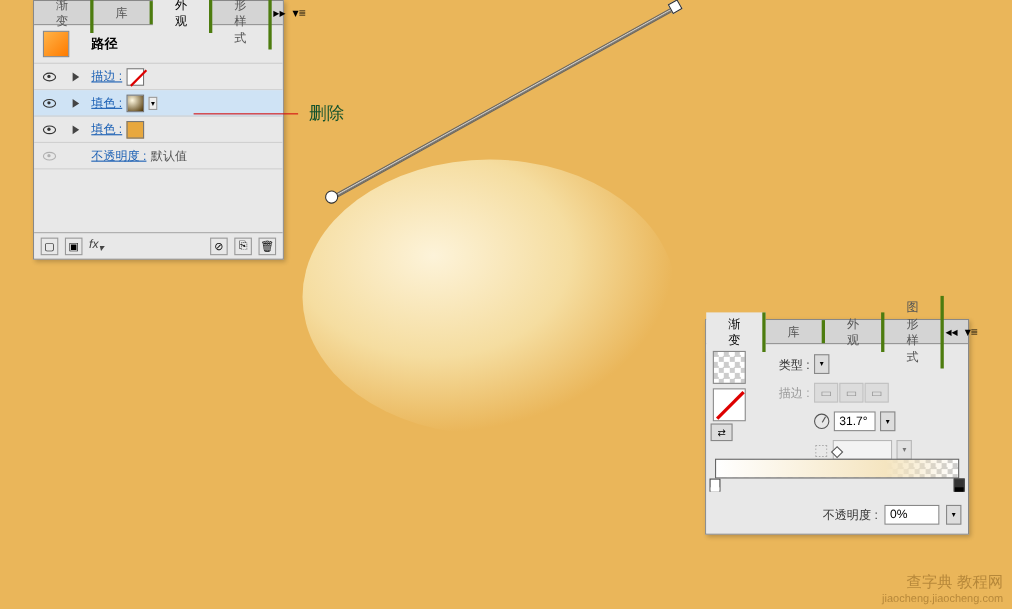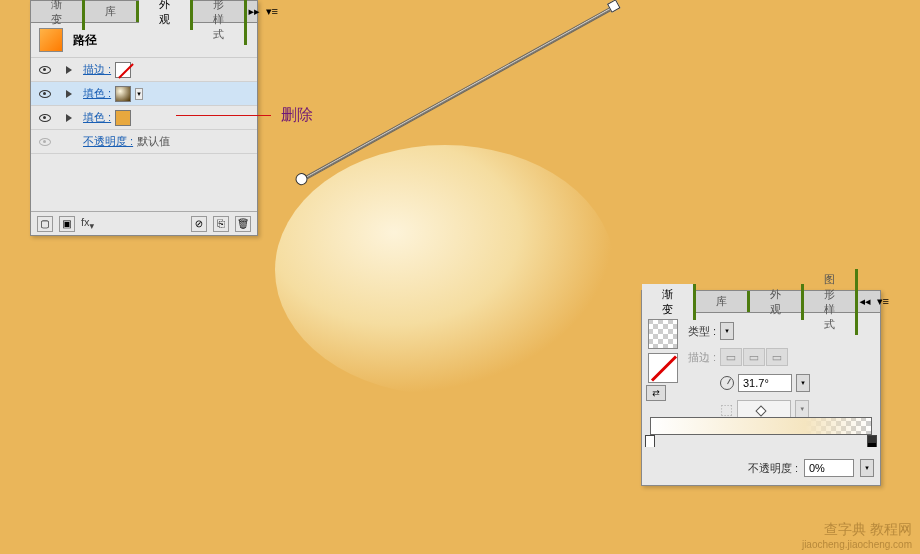--- a/index.html
+++ b/index.html
@@ -7,21 +7,21 @@
 
 .panel { position: absolute; background: #d4d4d4; border: 1px solid #888; box-shadow: 2px 2px 4px rgba(0,0,0,0.2); font-size: 11px; }
 .panel-tabs { display: flex; align-items: center; background: #d4d4d4; border-bottom: 1px solid #888; height: 22px; }
 .tab { padding: 3px 20px; cursor: pointer; color: #555; border-right: 3px solid #4d7c0f; }
 .tab.active { background: #e8e8e8; color: #000; }
 .tab-controls { margin-left: auto; display: flex; gap: 4px; padding-right: 4px; }
 .tab-ctrl { width: 14px; height: 14px; display: flex; align-items: center; justify-content: center; cursor: pointer; }
 
 .appearance-panel { top: 0; left: 30px; width: 228px; }
 .appearance-body { background: #e8e8e8; min-height: 212px; display: flex; flex-direction: column; }
-.ap-header { display: flex; align-items: center; padding: 5px 8px; border-bottom: 1px solid #ccc; gap: 10px; }
+.ap-header { display: flex; align-items: center; padding: 5px 8px; border-bottom: 1px solid #ccc; gap: 20px; }
 .ap-swatch { width: 24px; height: 24px; border: 1px solid #888; background: linear-gradient(135deg, #ffb347, #ff7b00); }
 .ap-title { font-weight: bold; font-size: 12px; }
 
 .ap-row { display: flex; align-items: center; height: 24px; padding: 0 4px; border-bottom: 1px solid #d0d0d0; gap: 4px; }
 .ap-row.selected { background: #cfe3f5; }
 .vis-col, .toggle-col { width: 20px; display: flex; justify-content: center; align-items: center; }
 .eye { width: 12px; height: 8px; border: 1px solid #333; border-radius: 50%; position: relative; }
 .eye::after { content: ''; position: absolute; width: 3px; height: 3px; background: #333; border-radius: 50%; top: 1px; left: 3px; }
 .eye.dim { opacity: 0.3; }
 .tri { width: 0; height: 0; border-top: 4px solid transparent; border-bottom: 4px solid transparent; border-left: 6px solid #444; }
@@ -31,25 +31,25 @@
 .sw-none { background: #fff; position: relative; }
 .sw-none::after { content: ''; position: absolute; left: 0; top: 7px; width: 20px; height: 2px; background: #d00; transform: rotate(-45deg); transform-origin: center; }
 .sw-grad { background: radial-gradient(circle at 30% 30%, #fff8e0, #4a3000); }
 .sw-gold { background: #e8a83e; }
 .dd-arrow { width: 8px; height: 12px; border: 1px solid #999; background: #eee; display: inline-flex; align-items: center; justify-content: center; font-size: 7px; }
 
 .ap-footer { margin-top: auto; display: flex; align-items: center; height: 24px; padding: 0 6px; border-top: 1px solid #aaa; gap: 6px; }
 .ft-btn { width: 16px; height: 16px; border: 1px solid #999; display: flex; align-items: center; justify-content: center; font-size: 10px; cursor: pointer; }
 .ft-spacer { flex: 1; }
 
-.annotation { position: absolute; top: 105px; left: 281px; color: #701a75; font-size: 16px; display: flex; align-items: center; text-align: right; }
+.annotation { position: absolute; top: 93px; left: 281px; color: #14532d; font-size: 16px; display: flex; align-items: center; text-align: right; }
 
 .gradient-panel { top: 290px; left: 641px; width: 240px; }
 .grad-body { background: #e8e8e8; padding: 6px; }
-.grad-top { display: flex; gap: 4px; }
+.grad-top { display: flex; gap: 24px; }
 .grad-swatches { display: flex; flex-direction: column; gap: 4px; }
 .gs { width: 30px; height: 30px; border: 1px solid #888; cursor: pointer; }
 .gs-check { background: repeating-conic-gradient(#fff 0 25%, #ccc 0 50%) 50% / 10px 10px; }
 .gs-none { background: #fff; position: relative; }
 .gs-none::after { content: ''; position: absolute; left: -2px; top: 13px; width: 34px; height: 3px; background: #d00; transform: rotate(-45deg); }
 .grad-controls { flex: 1; }
 .gc-row { display: flex; align-items: center; height: 24px; gap: 4px; margin-bottom: 2px; }
 .gc-label { color: #333; width: 34px; text-align: right; }
 .gc-label.dim { color: #999; }
 .gc-input { border: 1px solid #888; background: #fff; height: 18px; padding: 0 4px; font-size: 11px; }
@@ -154,21 +154,21 @@
           <div class="eye dim"></div>
         </div>
       <div class="toggle-col"></div>
       <span class="ap-label">不透明度 :</span>
       <span class="ap-label nolink">默认值</span>
     </div>
 
     <div class="ap-footer">
       <div class="ft-btn">▢</div>
       <div class="ft-btn">▣</div>
-      <span style="font-size:11px;color:#444">fx<sub>▾</sub></span>
+      <span style="font-style:italic;font-size:11px;color:#444">fx<sub>▾</sub></span>
       <div class="ft-spacer"></div>
       <div class="ft-btn">⊘</div>
       <div class="ft-btn">⎘</div>
       <div class="ft-btn">🗑</div>
     </div>
   </div>
 </div>
 
 <div class="annotation">
   <span style="position:absolute;left:-105px;top:10px;width:95px;height:1px;background:#d41111"></span>
@@ -201,21 +201,21 @@
           <span class="gc-label dim">描边 :</span>
           <div class="gc-btns">
             <div class="gc-btn dim">▭</div>
             <div class="gc-btn dim">▭</div>
             <div class="gc-btn dim">▭</div>
           </div>
         </div>
         <div class="gc-row">
           <span style="width:34px"></span>
           <span class="angle-icon"></span>
-          <input class="gc-input" style="width: 54px;" value="31.7°">
+          <input class="gc-input" style="width: 38px;" value="31.7°">
           <span class="gb-dd">▾</span>
         </div>
         <div class="gc-row">
           <span style="width:34px"></span>
           <span style="color:#aaa;font-size:14px">⬚</span>
           <input class="gc-input dim" style="width: 54px; opacity: 0.5;" disabled="">
           <span class="gb-dd" style="opacity:.5">▾</span>
         </div>
       </div>
     </div>

